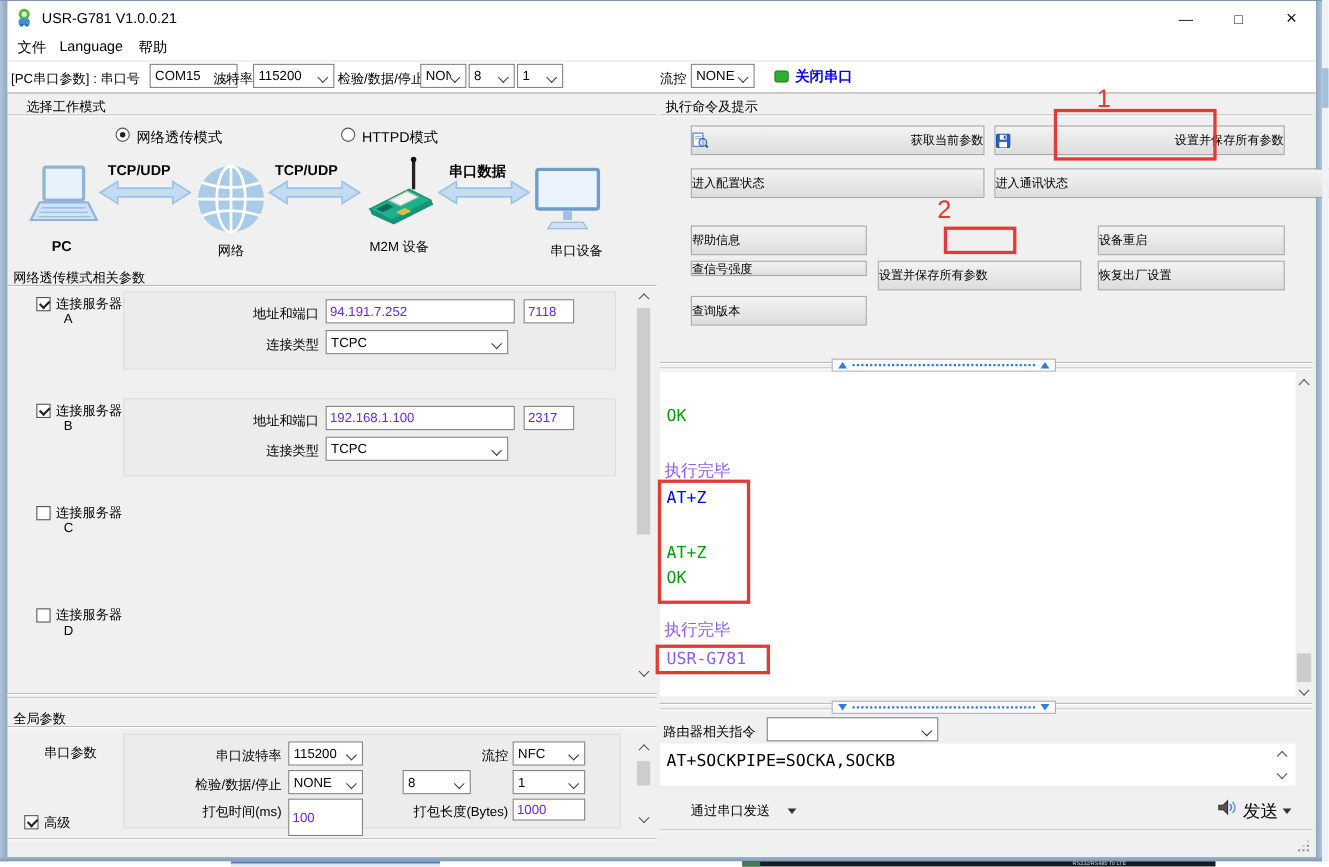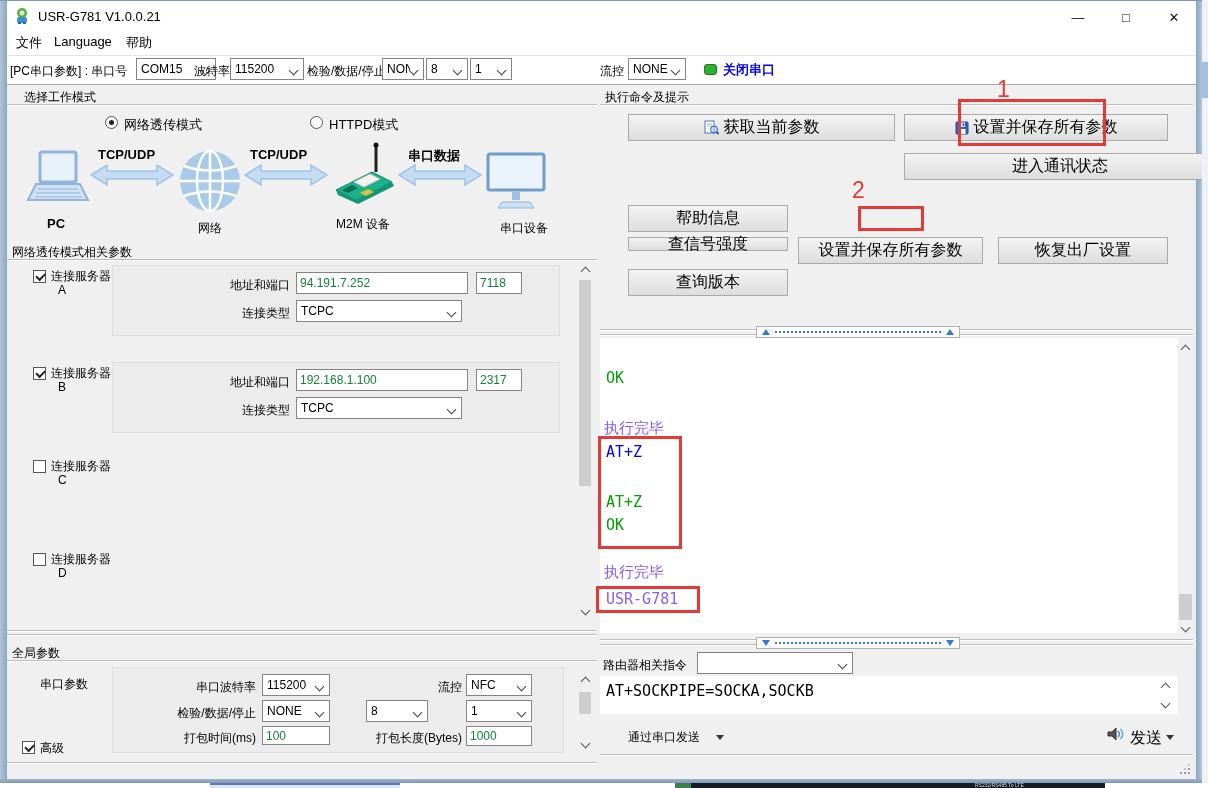--- a/index.html
+++ b/index.html
@@ -26,24 +26,24 @@
   .wbtn{position:absolute;width:32px;height:22px;display:flex;align-items:center;justify-content:center;
         font-size:13px;color:#111;background:#fff}
   
   .combo{position:absolute;height:22px;background:#fff;border:1px solid #848484;box-sizing:border-box;
          line-height:20px;padding:0 15px 0 4px;overflow:hidden;white-space:nowrap;font-size:12px}
   .combo .cv{display:inline-block;overflow:hidden;white-space:nowrap;max-width:100%}
   .chev{position:absolute;right:6px;top:8px;width:6px;height:6px;
         border-right:1.4px solid #444;border-bottom:1.4px solid #444;transform:rotate(45deg) }
   
   .tin{position:absolute;border:1px solid #848484;background:#fff;box-sizing:border-box;
-       font:12px "Liberation Sans","DejaVu Sans",sans-serif;padding:0 3px;color:#15803d}
+       font:12px "Liberation Sans","DejaVu Sans",sans-serif;padding:0 3px;color:#6d28d9}
   
   .btn{position:absolute;background:linear-gradient(#f3f3f3,#dddddd);border:1px solid #a9a9a9;
-       display:flex;align-items:center;justify-content:center;gap:5px;font-size:16px;box-sizing:border-box}
+       display:flex;align-items:center;justify-content:space-between;gap:5px;font-size:11px;box-sizing:border-box}
   .btn.focused{border:2px solid #4da3e8;outline:1px dotted #555;outline-offset:-5px}
   
   .cb{position:absolute;width:13px;height:13px;background:#fff;border:1px solid #555;box-sizing:border-box}
   .cb.checked::after{content:"";position:absolute;left:1.5px;top:2px;width:7px;height:3.5px;
         border-left:2px solid #222;border-bottom:2px solid #222;transform:rotate(-45deg)}
   .radio{position:absolute;width:13px;height:13px;border:1px solid #555;border-radius:50%;background:#fff;box-sizing:border-box}
   .radio.sel::after{content:"";position:absolute;left:2.8px;top:2.8px;width:5.4px;height:5.4px;border-radius:50%;background:#222}
   
   .fieldbox{position:absolute;background:#ececec;border:1px solid #dedede}
   
@@ -257,21 +257,21 @@
     <span class="cv">NONE</span><i class="chev"></i>
   </div>
   <div class="combo" style="left:366px;top:700px;width:62px">
     <span class="cv">8</span><i class="chev"></i>
   </div>
   <div class="combo" style="left:466px;top:700px;width:66px">
     <span class="cv">1</span><i class="chev"></i>
   </div>
 
   <div class="lbl rlbl" style="left:148px;top:730px;width:108px">打包时间(ms)</div>
-  <input class="tin" style="left: 262px; top: 726px; width: 68px; height: 19px;" value="100">
+  <input class="tin" style="left: 262px; top: 726px; width: 68px; height: 34px;" value="100">
   <div class="lbl rlbl" style="left:356px;top:730px;width:106px">打包长度(Bytes)</div>
   <input class="tin" style="left: 466px; top: 726px; width: 66px; height: 20px;" value="1000">
 
   <div class="cb checked" style="left:22px;top:741px"></div>
   <div class="lbl" style="left:40px;top:740px">高级</div>
 
   <div class="sa up" style="left:578px;top:672px">
       <i class="chevi"></i>
     </div>
   <div class="sthumb" style="left:579px;top:692px;width:12px;height:22px"></div>
@@ -295,26 +295,32 @@
   <div class="btn" style="left:904px;top:114px;width:264px;height:27px">
     <svg width="14" height="14">
       <rect x="1" y="1" width="12" height="12" rx="1" fill="#2a62c9" stroke="#1b4aa0"></rect>
       <rect x="4" y="1.5" width="6" height="4.5" fill="#fff"></rect>
         <rect x="7.5" y="2.2" width="1.8" height="3" fill="#2a62c9"></rect>
       <rect x="3.5" y="8" width="7" height="5" fill="#fff"></rect>
     </svg>
     <span>设置并保存所有参数</span>
   </div>
 
+  <div class="btn" style="left:628px;top:153px;width:267px;height:27px">
+    <span>进入配置状态</span>
+  </div>
   <div class="btn" style="left:904px;top:153px;width:312px;height:27px">
     <span>进入通讯状态</span>
   </div>
 
   <div class="btn" style="left:628px;top:205px;width:160px;height:27px">
     <span>帮助信息</span>
+  </div>
+  <div class="btn" style="left:998px;top:205px;width:170px;height:27px">
+    <span>设备重启</span>
   </div>
 
   <div class="btn" style="left:628px;top:237px;width:160px;height:14px">
     <span>查信号强度</span>
   </div>
   <div class="btn" style="left:798px;top:237px;width:185px;height:27px">
     <span>设置并保存所有参数</span>
   </div>
   <div class="btn" style="left:998px;top:237px;width:170px;height:27px">
     <span>恢复出厂设置</span>

